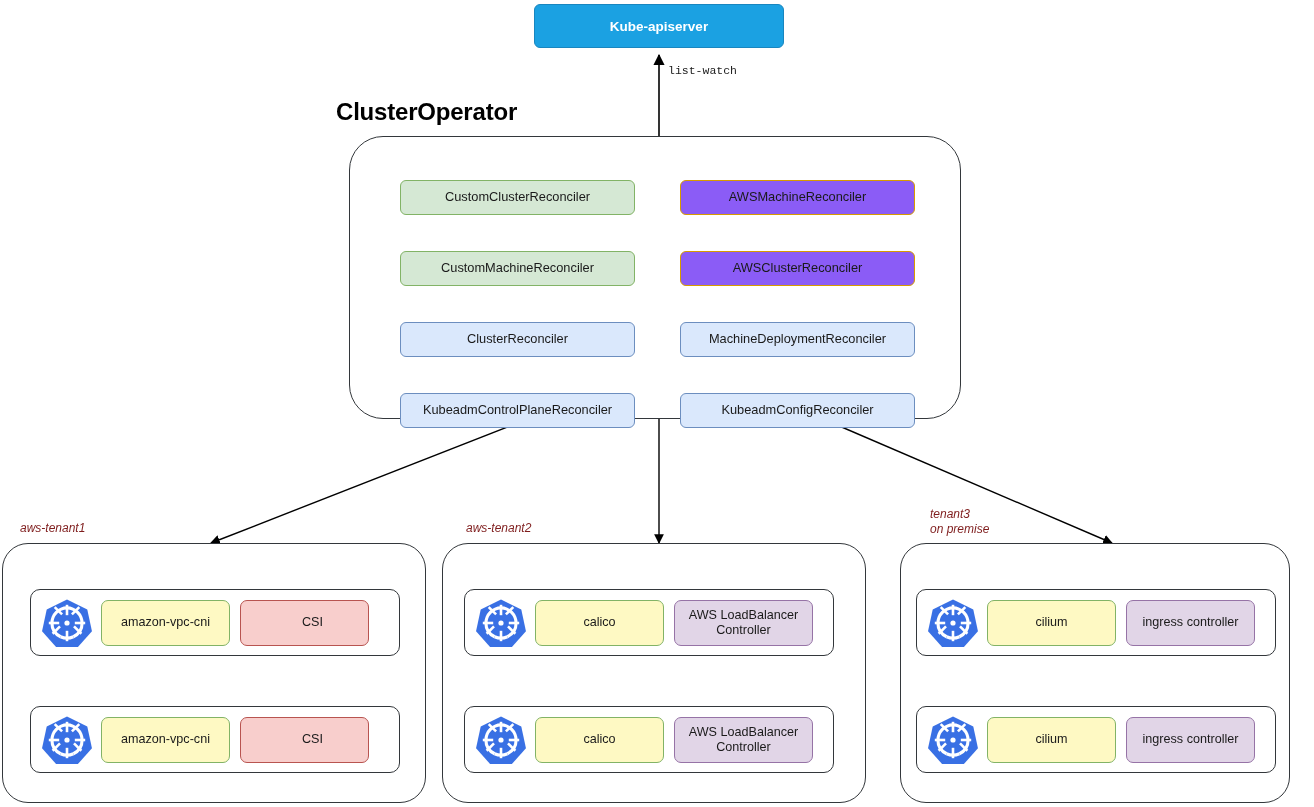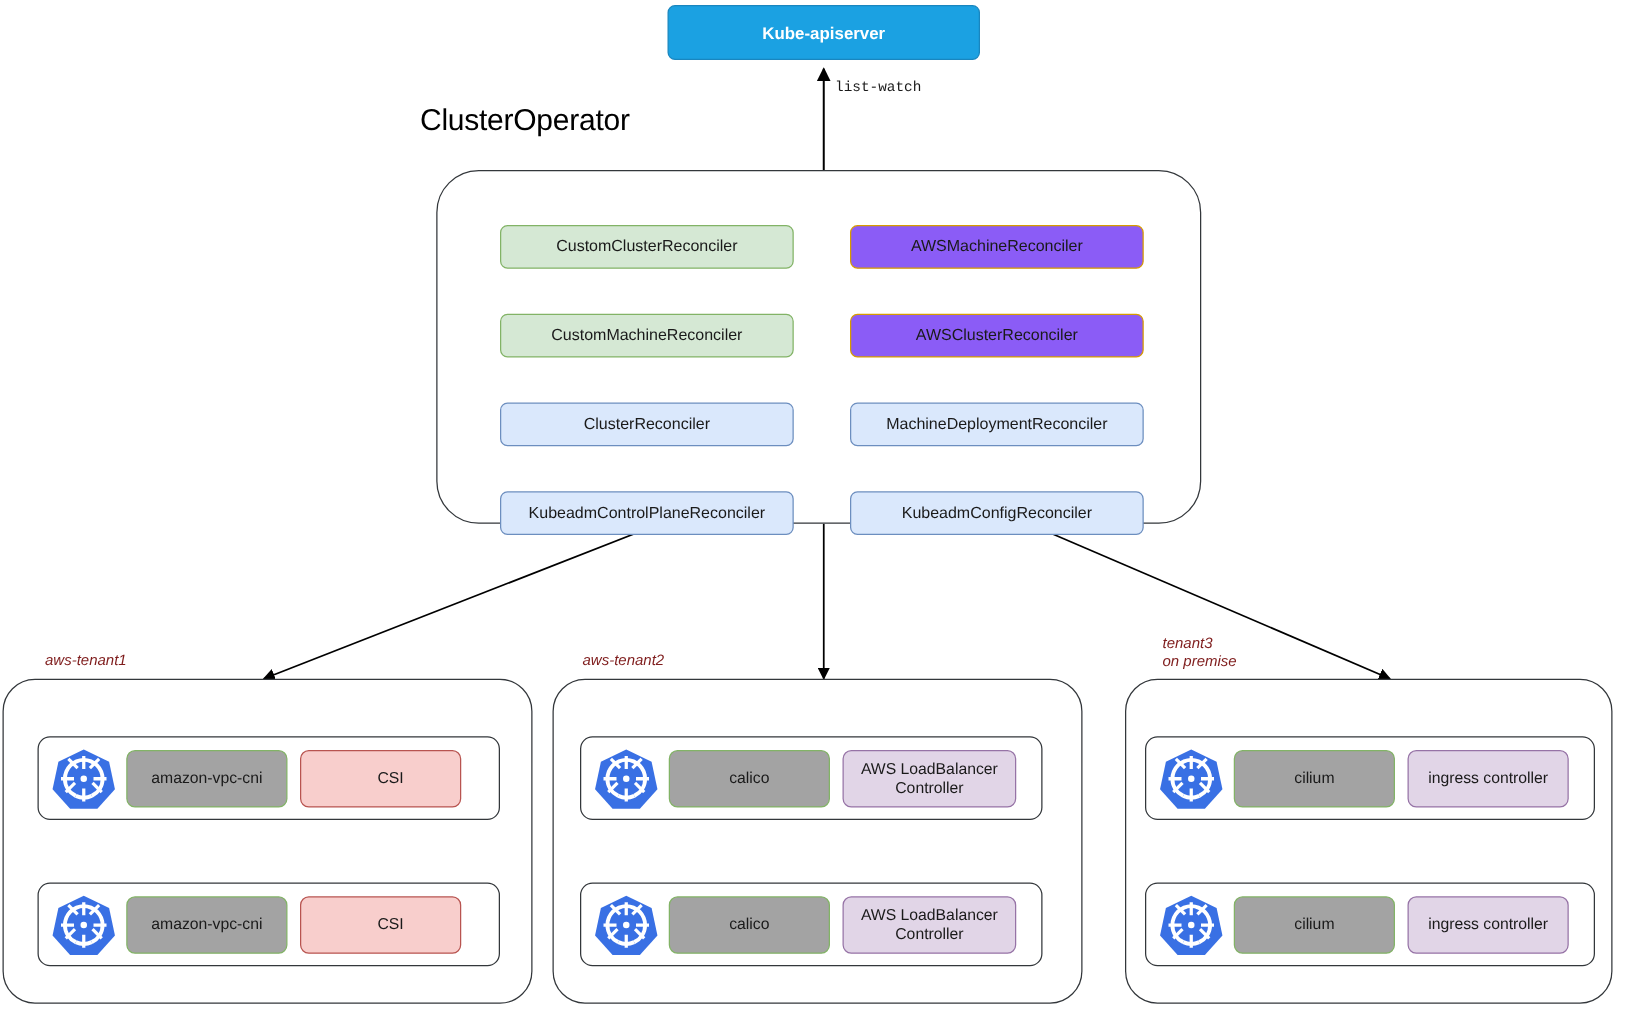--- a/index.html
+++ b/index.html
@@ -52,23 +52,23 @@
     font-size: 11.5px;
     color: #1a1a1a;
     white-space: nowrap;
   }
   #listwatch-label { left: 668px; top: 64px; font-family: Liberation Mono, monospace; }
 
   
   #operator-title {
     position: absolute;
     left: 336px;
-    top: 83px;
+    top: 98px;
     font-size: 24px;
-    font-weight: normal;
+    font-weight: bold;
     color: #000000;
     letter-spacing: -0.2px;
   }
   #operator-box {
     position: absolute;
     left: 349px;
     top: 136px;
     width: 612px;
     height: 283px;
     border: 1.6px solid #33373b;
@@ -141,21 +141,21 @@
     display: flex;
     align-items: center;
     justify-content: center;
     font-size: 12.6px;
     color: #1a1a1a;
     text-align: center;
     line-height: 1.15;
     box-sizing: border-box;
     margin-right: 10px;
   }
-  .addon.green  { background: #a3a3a3; border: 1.2px solid #82b366; }
+  .addon.green  { background: #fef9c3; border: 1.2px solid #82b366; }
   .addon.red    { background: #f8cecc; border: 1.2px solid #b85450; padding-left: 16px; }
   .addon.purple { background: #e1d5e7; border: 1.2px solid #9673a6; }
 </style>
 </head>
 <body>
 
 <div id="canvas">
 
   <svg class="edges" viewBox="0 0 1314 807">
     <defs>
@@ -182,21 +182,21 @@
     <div class="pill green">CustomClusterReconciler</div>
     <div class="pill orange">AWSMachineReconciler</div>
     <div class="pill green">CustomMachineReconciler</div>
     <div class="pill orange">AWSClusterReconciler</div>
     <div class="pill blue">ClusterReconciler</div>
     <div class="pill blue">MachineDeploymentReconciler</div>
     <div class="pill blue">KubeadmControlPlaneReconciler</div>
     <div class="pill blue">KubeadmConfigReconciler</div>
   </div>
 
-  <div class="tenant-label" style="left:36px; top:521px;">aws-tenant1</div>
+  <div class="tenant-label" style="left:20px; top:521px;">aws-tenant1</div>
   <div class="tenant" style="left:2px; top:543px; width:424px; height:260px;"></div>
 
   <div class="cluster-card" style="left:30px; top:589px; width:370px; height:67px;">
     <span class="k8s-logo">
       <svg viewBox="0 0 100 100" width="52" height="52">
         <polygon points="50,5 89,24 98,66 71,96 29,96 2,66 11,24" fill="#3970e4"></polygon>
         <g fill="#ffffff">
           <circle cx="50" cy="50" r="5"></circle>
           <path d="M47.5,15 h5 v20 h-5 z"></path>
           <path d="M47.5,65 h5 v20 h-5 z"></path>

